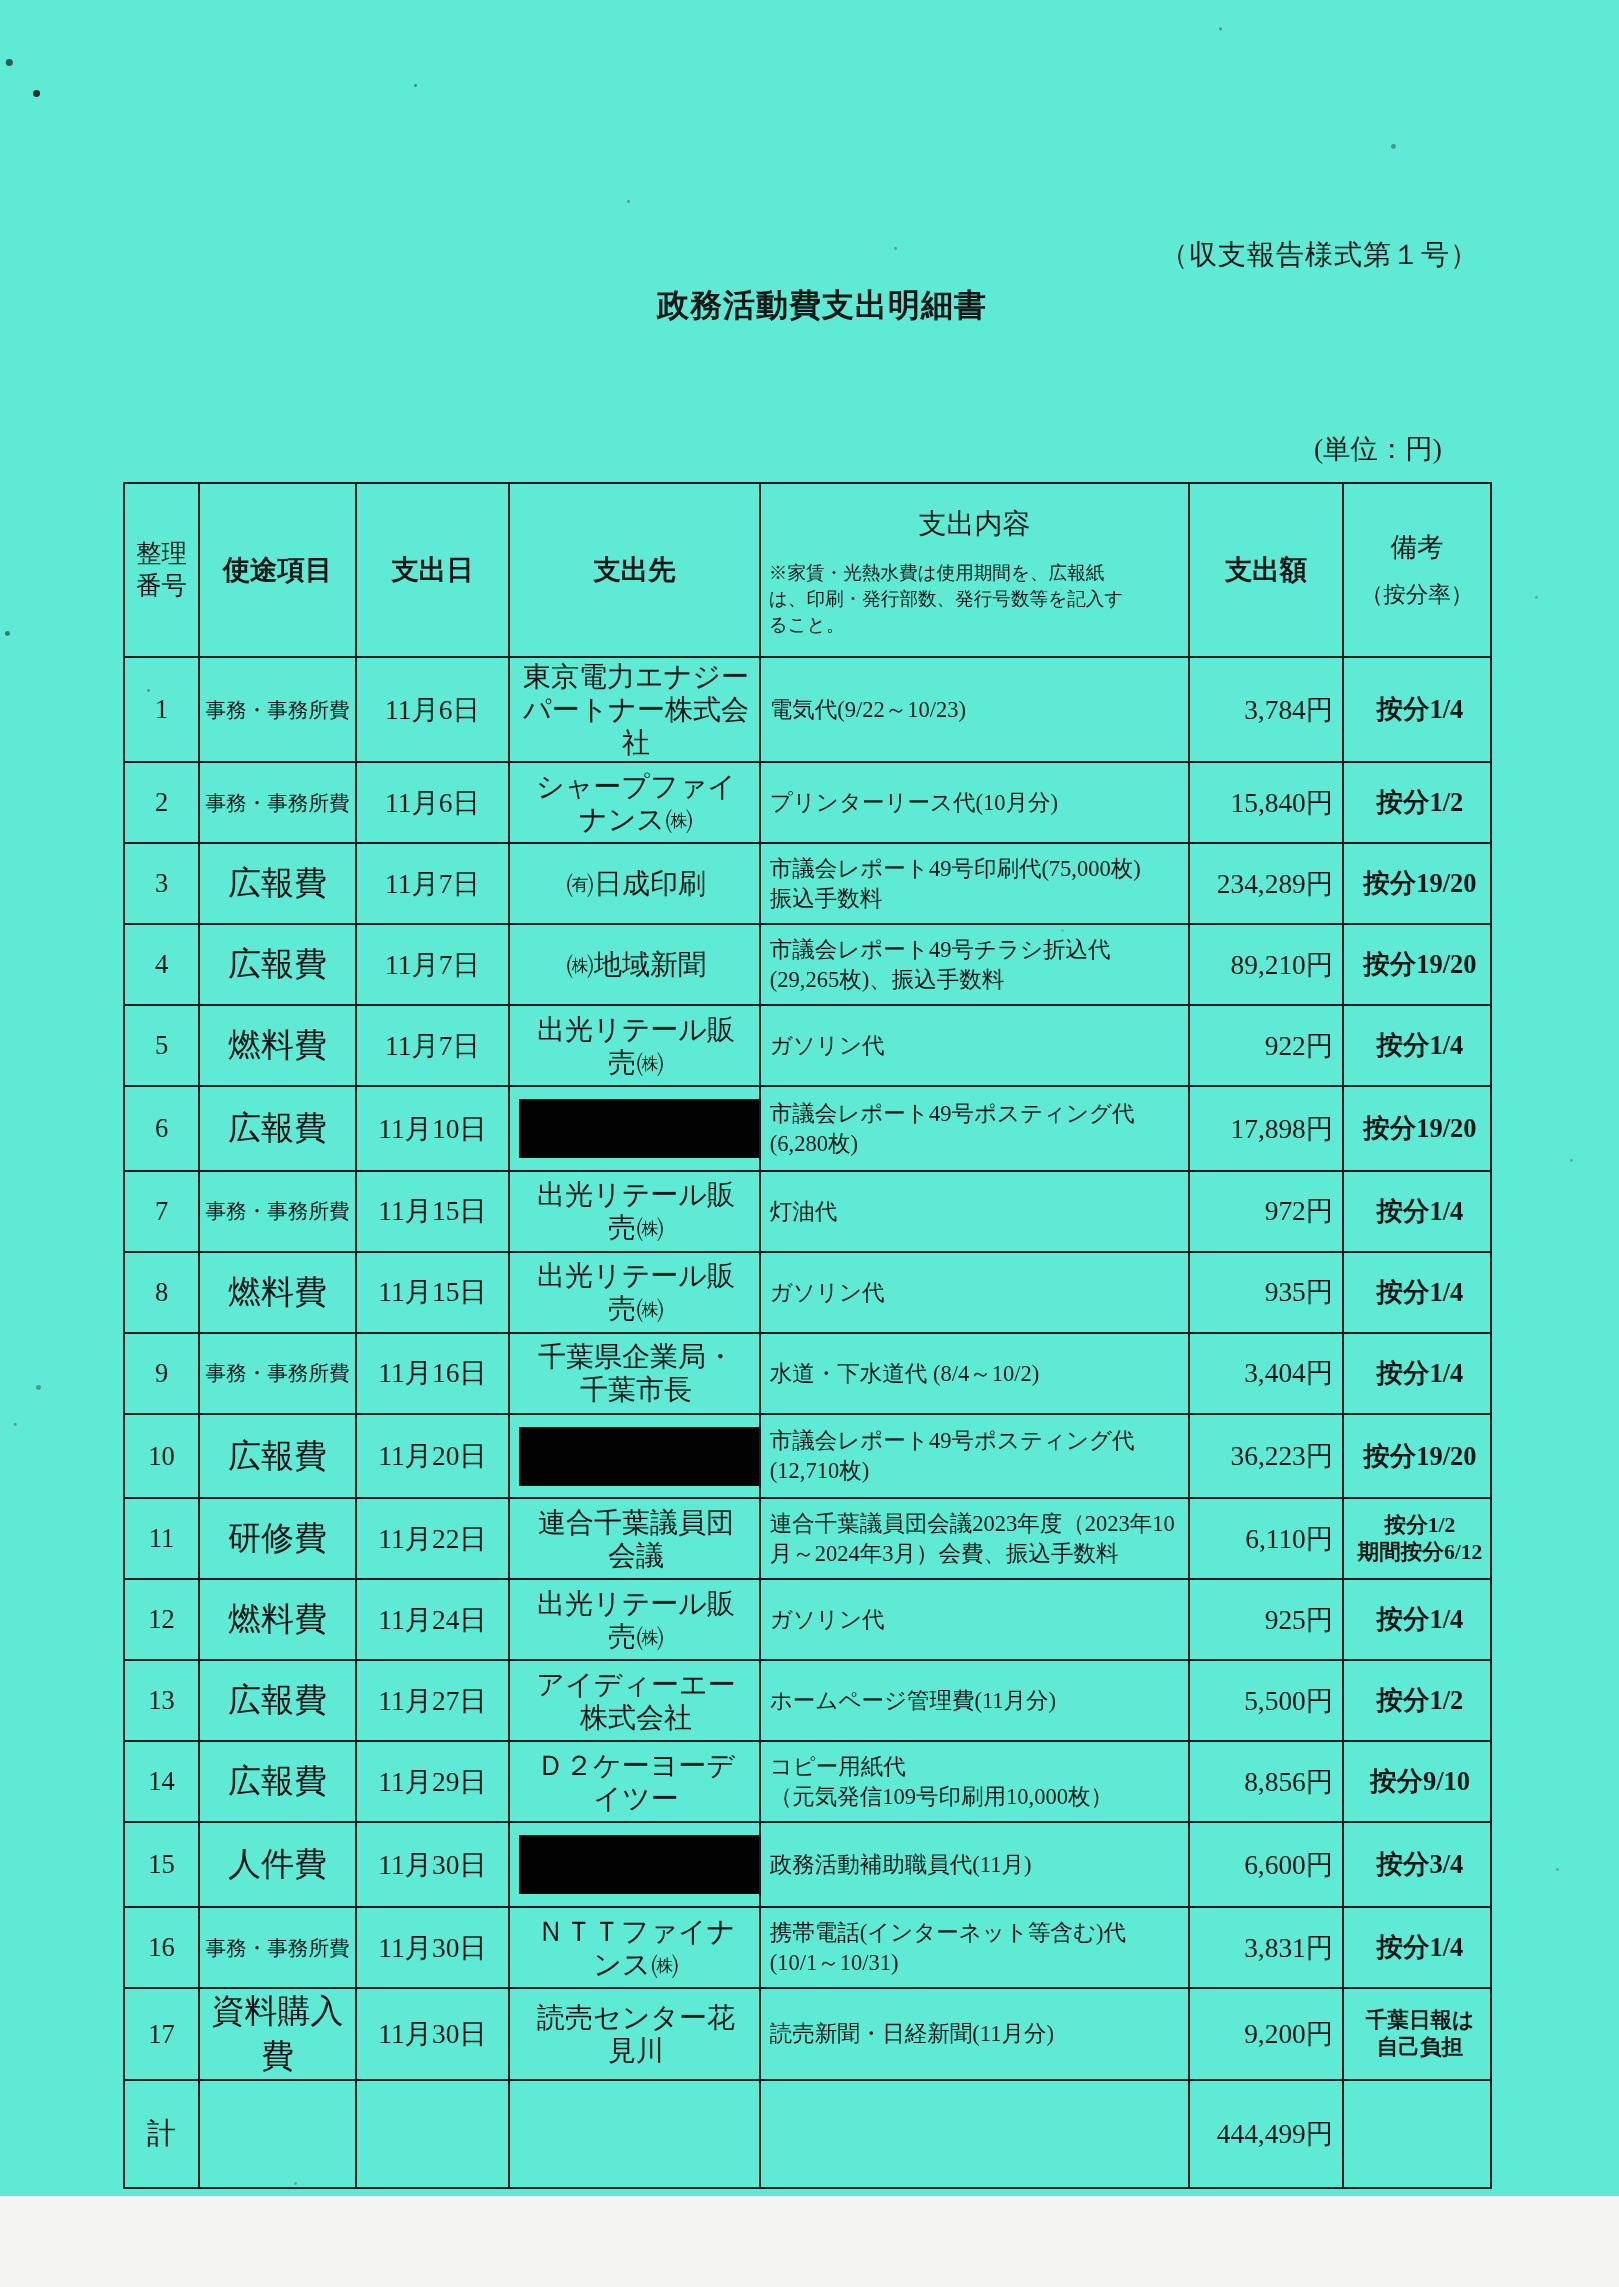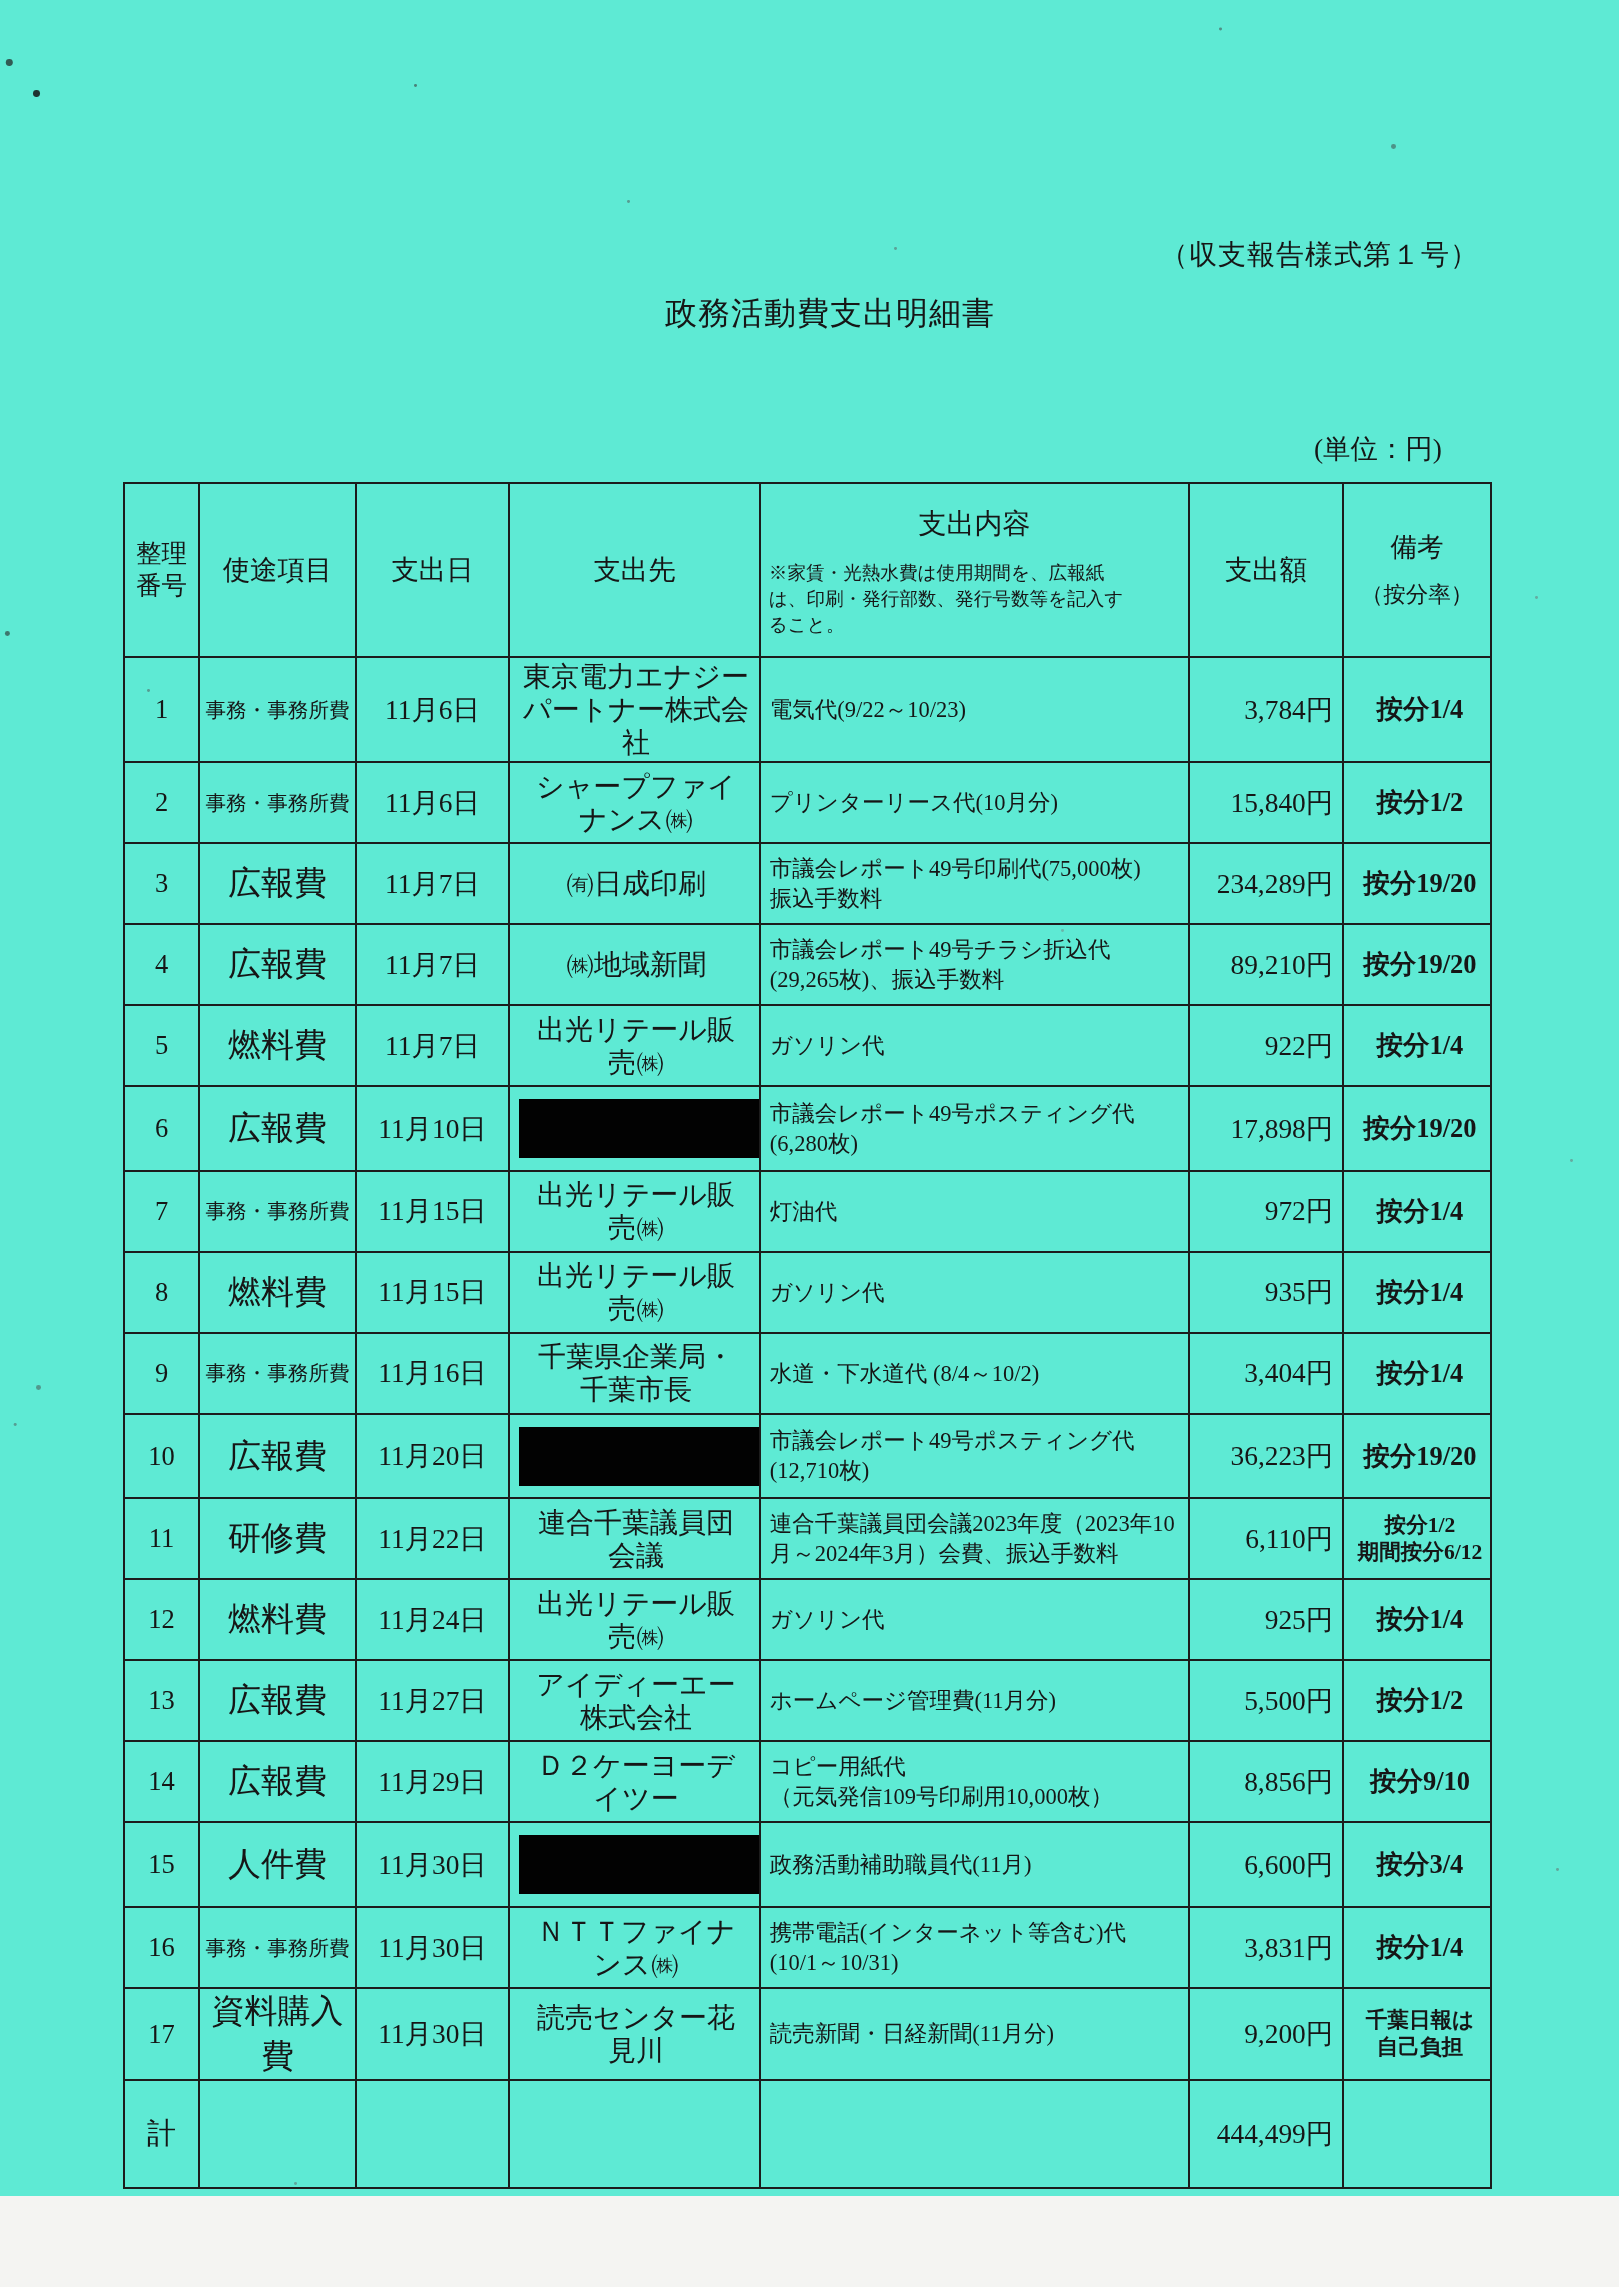--- a/index.html
+++ b/index.html
@@ -6,21 +6,21 @@
   body{
     width:1619px;height:2288px;
     background:#f4f4f2;
     font-family:"Liberation Serif","DejaVu Serif",serif;
   }
   .page{
     position:relative;width:1619px;height:2196px;
     background:#5eead4;color:#161616;overflow:hidden;
   }
   .form-label{position:absolute;top:236px;left:1160px;font-size:28px;letter-spacing:1px;}
-  .doc-title{position:absolute;top:276px;left:649px;margin:16px;font-size:32px;font-weight:normal;letter-spacing:1px;}
+  .doc-title{position:absolute;top:276px;left:649px;margin:8px;font-size:32px;font-weight:bold;letter-spacing:1px;}
   .name-line{position:absolute;top:389px;left:192px;font-size:30px;white-space:nowrap;}
   .name-value{
     display:inline-block;width:537px;margin-left:7.8px;
     border-bottom:3.9px solid #1b1b1b;
     text-align:justify;text-align-last:justify;
     padding:0 25.5px 7.8px 29px;font-size:32px;vertical-align:bottom;
   }
   .period-label{position:absolute;top:429px;left:218px;font-size:29px;}
   .unit-label{position:absolute;top:431px;left:1314px;font-size:27.4px;}
 
@@ -32,21 +32,21 @@
     border:2.9px solid #1c1c1c;
     padding:0;vertical-align:middle;text-align:center;
     white-space:pre-line;overflow:hidden;
     font-weight:normal;color:#161616;
   }
   .expense thead tr{height:129px;}
   .expense tbody.rows tr{height:81px;}
   .expense tr.total-row{height:108px;}
 
   th.h-no{font-size:25.5px;line-height:1.25;}
-  th.h-plain{font-size:27.4px;}
+  th.h-plain{font-size:27.4px;font-weight:bold;}
   th.h-detail{vertical-align:top;padding-top:5.9px;}
   .detail-title{font-size:28px;text-align:center;line-height:1.15;}
   .detail-note{font-size:18.6px;text-align:left;padding:2px 5.9px 0 7.8px;line-height:1.4;}
   .note-title{font-size:26.5px;line-height:1.2;}
   .note-sub{font-size:22.5px;line-height:1.2;}
 
   td.no{font-size:26.5px;}
   td.category{font-size:33px;}
   td.category.small-text{font-size:20.6px;}
   td.date{font-size:27.4px;}

